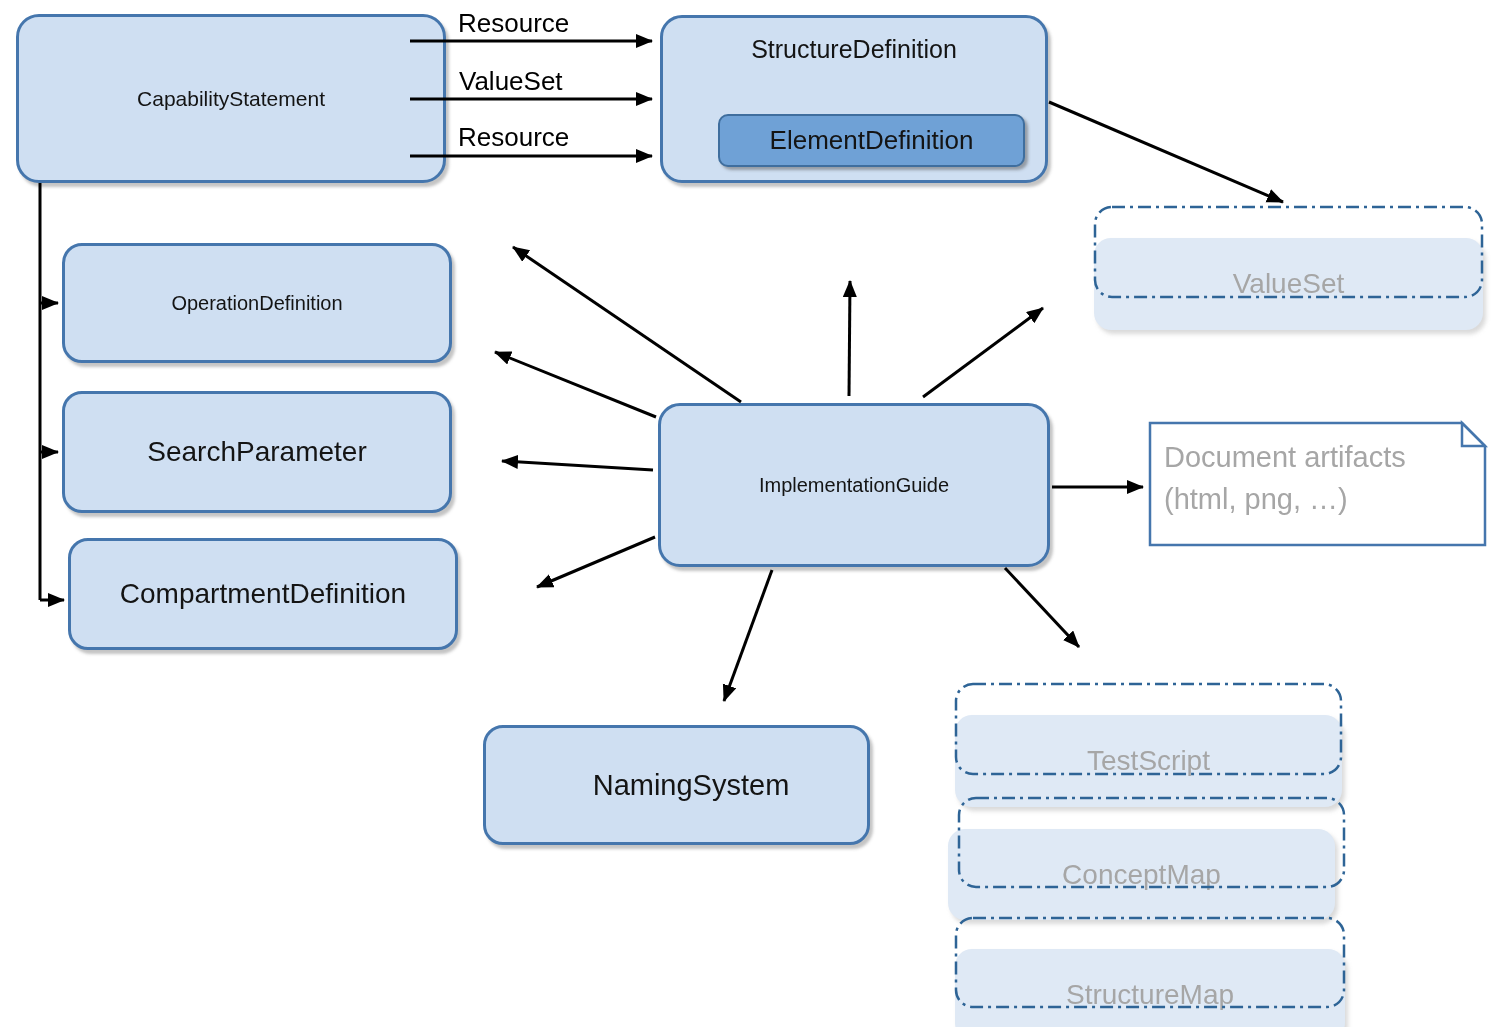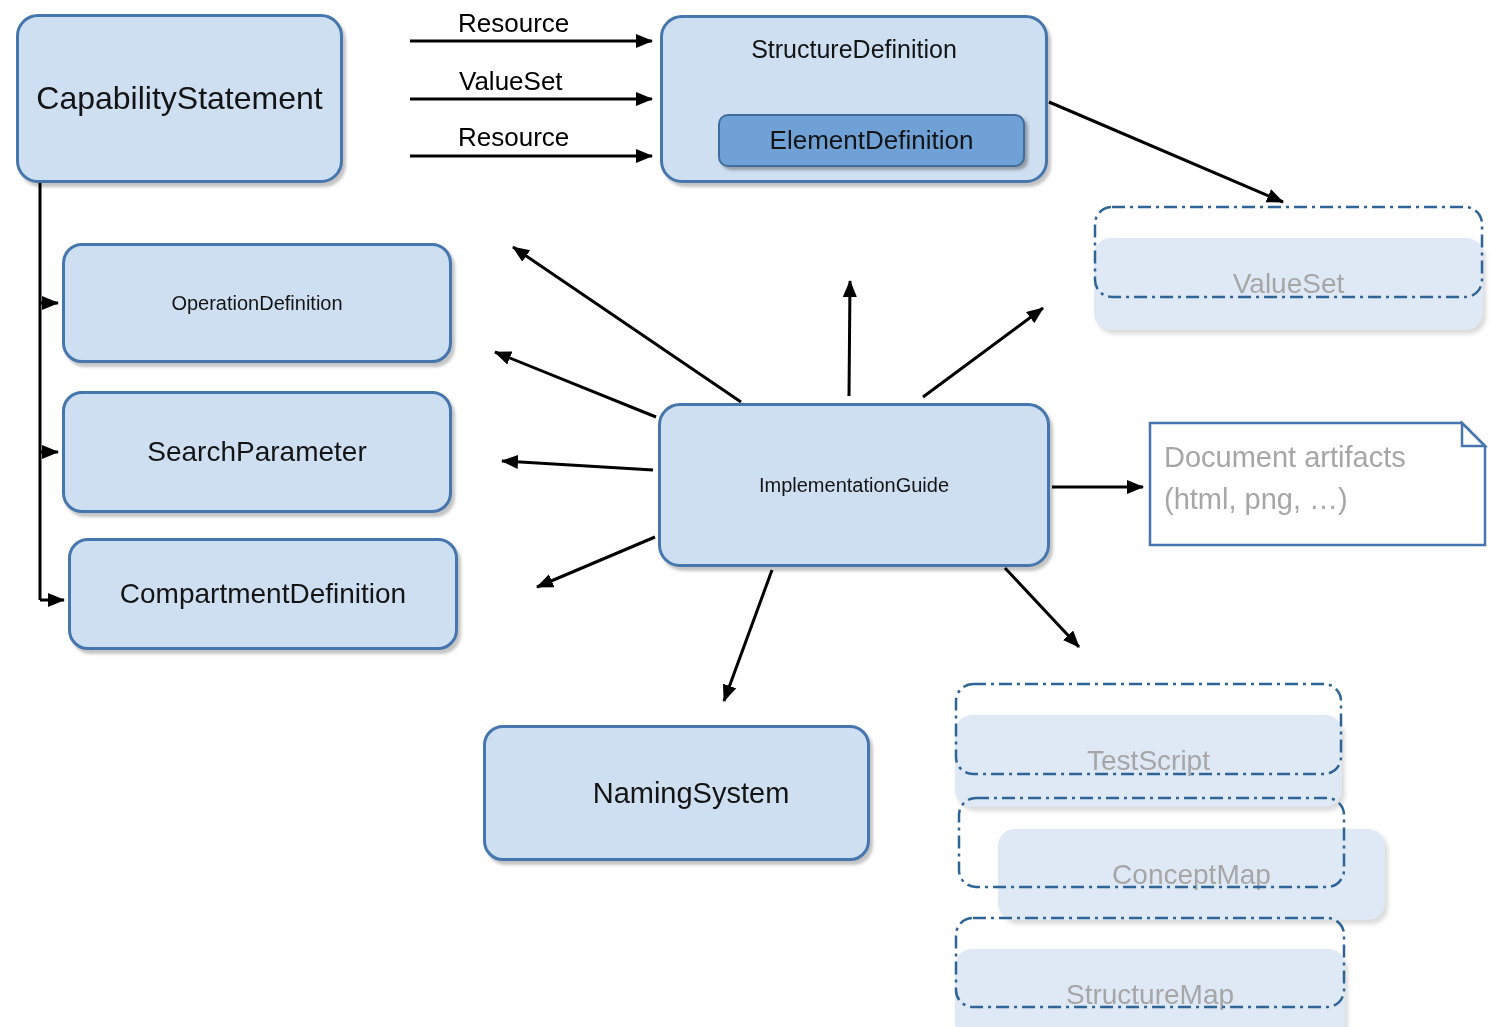--- a/index.html
+++ b/index.html
@@ -22,40 +22,40 @@
     text-align:center;
   }
   .node.dashed{
     background:var(--dashed-fill,#dfe9f5);
     border:none;border-radius:17px;
     color:var(--muted-text,#a6a6a6);
     box-shadow:3px 4px 4px rgba(150,150,150,.35);
     font-size:28px;
     margin-top:32px;
   }
-  #capability-statement{left:16px;top:14px;width:327px;height:169px;font-size:32px;}
+  #capability-statement{left:16px;top:14px;width:430px;height:169px;font-size:21px;border-radius:23px;}
   #structure-definition{left:660px;top:15px;width:388px;height:168px;font-size:25px;align-items:flex-start;}
   #structure-definition > .sd-label{margin-top:17px;}
   #element-definition{
     position:absolute;left:55px;top:96px;width:307px;height:53px;box-sizing:border-box;
     background:var(--inner-fill,#6fa1d6);
     border:2.5px solid var(--inner-border,#3f6e9e);
     border-radius:10px;font-size:26px;
     display:flex;align-items:center;justify-content:center;
     box-shadow:3px 3px 3px rgba(90,90,90,.5);
     color:var(--label-text,#141414);
   }
   #operation-definition{left:62px;top:243px;width:390px;height:120px;border-radius:20px;font-size:20px;}
   #search-parameter{left:62px;top:391px;width:390px;height:122px;border-radius:20px;font-size:28px;}
   #compartment-definition{left:68px;top:538px;width:390px;height:112px;border-radius:20px;font-size:28px;}
   #implementation-guide{left:658px;top:403px;width:392px;height:164px;font-size:20px;}
-  #naming-system{left:483px;top:725px;width:387px;height:136px;border-radius:20px;font-size:29px;padding-left:29px;}
+  #naming-system{left:483px;top:725px;width:387px;height:120px;border-radius:20px;font-size:29px;padding-left:29px;}
   #value-set{left:1094px;top:206px;width:389px;height:92px;}
   #test-script{left:955px;top:683px;width:387px;height:92px;}
-  #concept-map{left:998px;top:797px;width:387px;height:91px;}
+  #concept-map{left:948px;top:797px;width:387px;height:91px;}
   #structure-map{left:955px;top:917px;width:390px;height:91px;}
   .edge-label{position:absolute;font-size:26px;color:#000;}
   #edge-label-document{left:458px;top:8px;}
   #edge-label-message{left:459px;top:66px;}
   #edge-label-resource{left:458px;top:122px;}
   #content-artifacts-label{
     position:absolute;left:1164px;top:436px;
     font-size:29px;line-height:1.45;
     color:var(--muted-text,#a6a6a6);
   }

